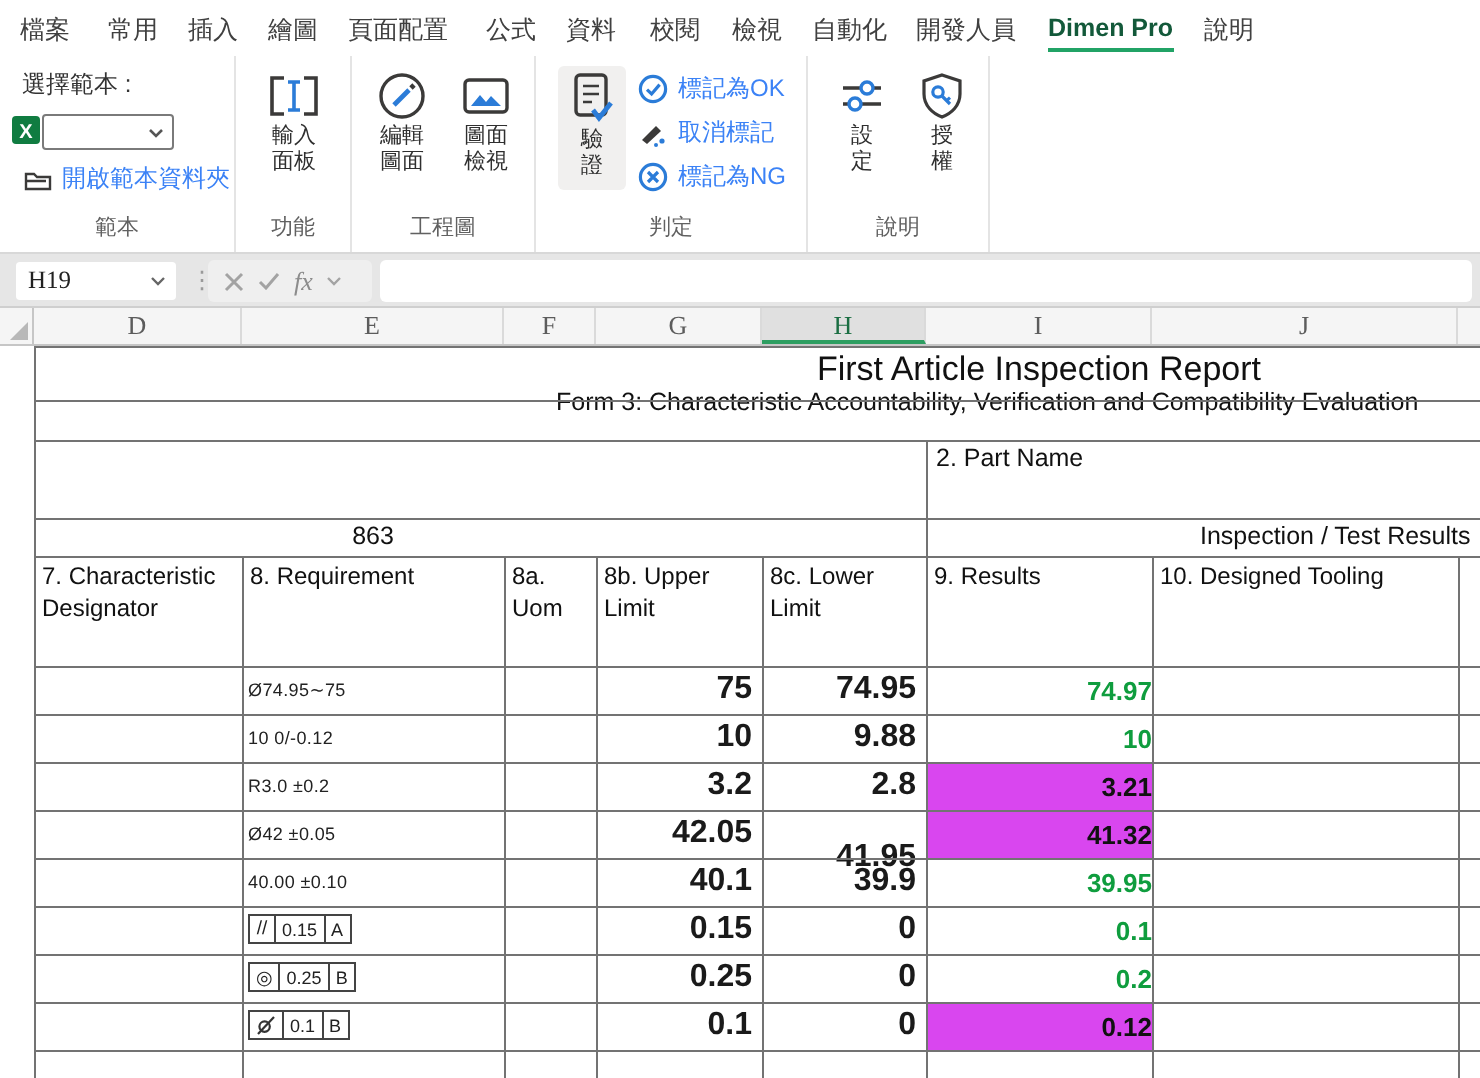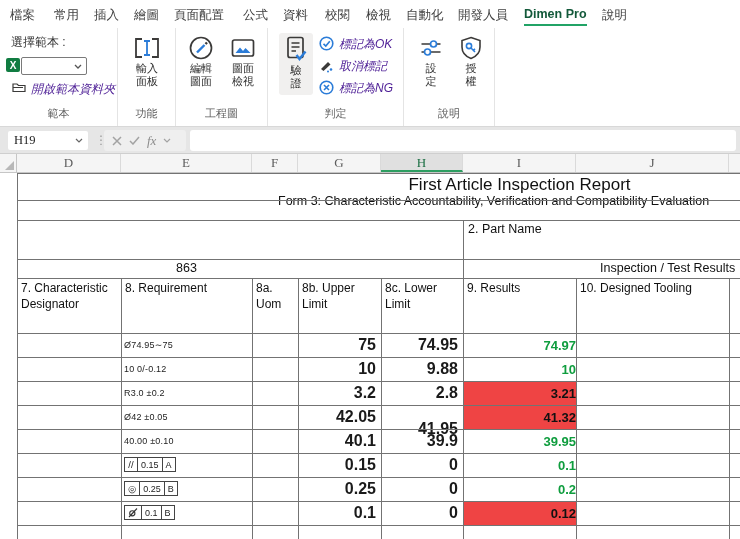--- a/index.html
+++ b/index.html
@@ -10,21 +10,21 @@
   #menubar { position:absolute; left:0; top:0; width:740px; height:28px; background:#fff; }
   .mi { position:absolute; top:7px; font-size:12.5px; color:#404040; white-space:nowrap; cursor:default; }
   .mi.active { color:#13593a; font-weight:bold; border-bottom:2.5px solid #21a366; padding-bottom:3px; }
 
   
   #ribbon { position:absolute; left:0; top:28px; width:740px; height:99px; background:#fff; border-bottom:1px solid #d8d8d8; }
   .rgroup { position:absolute; top:0; height:98px; border-right:1px solid #e4e4e4; }
   .glabel { position:absolute; bottom:5px; left:0; right:0; text-align:center; font-size:11px; color:#616161; }
   .bigbtn { position:absolute; text-align:center; }
   .bigbtn .blabel { font-size:11px; color:#2f2f2f; line-height:13px; margin-top:2px; }
-  .smallbtn { position:absolute; display:flex; gap:5px; font-size:12px; color:#4c1d95; white-space:nowrap;font-style:italic; }
+  .smallbtn { position:absolute; display:flex; align-items:center; gap:5px; font-size:12px; color:#3b82f6; white-space:nowrap; }
   .combo { position:absolute; left:21px; top:29px; width:66px; height:18px; background:#fff; border:1px solid #7a7a7a; border-radius:2px; }
   .combo svg { position:absolute; right:4px; top:6px; }
   .verify-bg { background:#f1f0ef; border-radius:3px; }
 
   
   #fstrip { position:absolute; left:0; top:127px; width:740px; height:27px; background:#e6e6e6; border-bottom:1px solid #cfcfcf; }
   #namebox { position:absolute; left:8px; top:4px; width:80px; height:19px; background:#fff; border-radius:2px;
              font-family:"Liberation Serif", serif; font-size:12.5px; color:#222; line-height:19px; padding-left:6px; }
   #namebox svg { position:absolute; right:5px; top:7px; }
   .vdots { position:absolute; left:95px; top:4px; font-size:12px; color:#9a9a9a; line-height:19px; }
@@ -55,21 +55,21 @@
   .partname { left:468px; top:49px; font-size:12.5px; }
   .batch { left:121px; top:86px; width:131px; text-align:center; font-size:12.5px; line-height:19px; }
   .inspect { left:600px; top:86px; font-size:12.5px; line-height:19px; }
   .h6 { position:absolute; top:106px; font-size:12px; line-height:16px; color:#111; padding:1px 0 0 3px; white-space:normal; }
   .req { position:absolute; left:124px; width:126px; font-size:9px; letter-spacing:.2px; color:#222; line-height:24px; white-space:nowrap; }
   .num { position:absolute; font-size:16px; font-weight:600; color:#1a1a1a; line-height:24px; text-align:right; }
   .up  { left:298px; width:78px; }
   .lo  { left:381px; width:77px; }
   .res { position:absolute; left:464px; width:112px; height:23px; line-height:23px; text-align:right; font-size:13px; }
   .res.ok { color:#0f9d3e; font-weight:bold; }
-  .res.ng { background:#ef4444; color:#111; font-weight:600; }
+  .res.ng { background:#d946ef; color:#111; font-weight:600; }
   .fcf { position:absolute; left:124px; display:flex; height:15px; }
   .fcf > span { display:flex; align-items:center; justify-content:center; border:1px solid #444; border-right:none;
                 padding:0 3px; font-size:9px; color:#222; min-width:13px; height:15px; background:#fff; }
   .fcf > span:last-child { border-right:1px solid #444; }
   .fcf .sym { font-size:9.5px; }
   svg { display:block; }
 </style>
 </head>
 <body>
 

